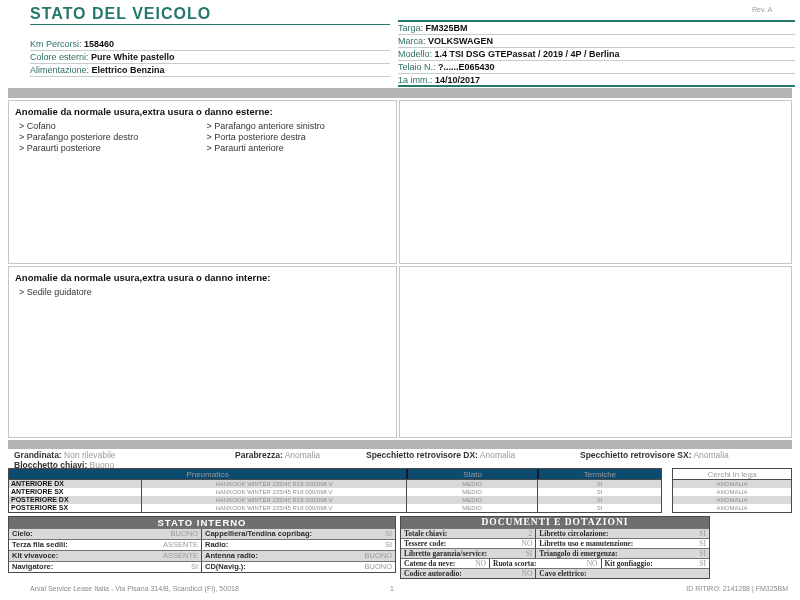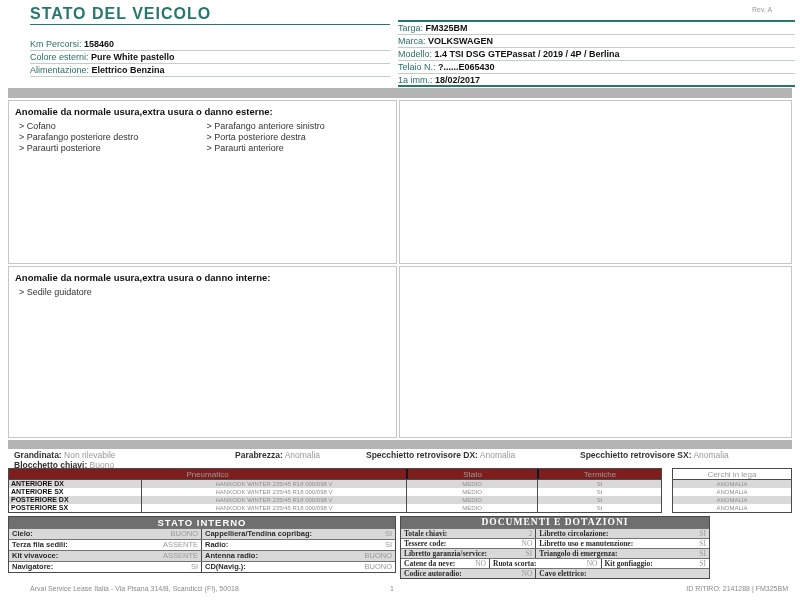--- a/index.html
+++ b/index.html
@@ -48,21 +48,21 @@
   .sum-item { position:absolute; white-space:nowrap; }
   .sum-item .k { color:#333; font-weight:bold; }
   .sum-item .v { color:#999; }
   .sum-grandinata { left:14px;  top:2px; }
   .sum-parabrezza { left:235px; top:2px; }
   .sum-mirror-dx  { left:366px; top:2px; }
   .sum-mirror-sx  { left:580px; top:2px; }
   .sum-blocchetto { left:14px;  top:12px; }
 
   
-  .tyre-table { position:absolute; left:8px; top:468px; width:654px; border:1px solid #4a4a4a; background:#7f1d1d; }
+  .tyre-table { position:absolute; left:8px; top:468px; width:654px; border:1px solid #4a4a4a; background:#0c4a6e; }
   .tyre-hrow { display:grid; grid-template-columns:397px 131px 124px; height:11px; border-bottom:1px solid #4a4a4a; }
   .tyre-hcell { font-size:8px; color:#9a9a9a; text-align:center; line-height:11px; border-left:2px solid #0f172a; overflow:hidden; }
   .tyre-hcell:first-child { border-left:none; }
   .tyre-row { display:grid; grid-template-columns:132px 265px 131px 124px; height:8px; }
   .tyre-row > div { overflow:hidden; line-height:8px; border-left:1px solid #4a4a4a; }
   .tyre-row > div:first-child { border-left:none; }
   .bg-g { background:#d9d9d9; }
   .bg-w { background:#ffffff; }
   .t-pos { font-size:7px; font-weight:bold; color:#111; padding-left:2px; }
   .t-val { font-size:6px; color:#8f8f8f; text-align:center; }
@@ -133,21 +133,21 @@
     <div class="info-row">
       <span class="k">Modello:</span>
       <span class="v">1.4 TSI DSG GTEPassat / 2019 / 4P / Berlina</span>
     </div>
     <div class="info-row">
       <span class="k">Telaio N.:</span>
       <span class="v">?......E065430</span>
     </div>
     <div class="info-row">
       <span class="k">1a imm.:</span>
-      <span class="v">18/02/2017</span>
+      <span class="v">14/10/2017</span>
     </div>
   </div>
 
   <div class="graybar bar1"></div>
 
   <div class="box box-ext-left">
     <div class="box-title">Anomalie da normale usura,extra usura o danno esterne:</div>
     <div class="anom-cols">
       <div class="anom-col">
         <div class="anom-item">&gt; Cofano</div>

